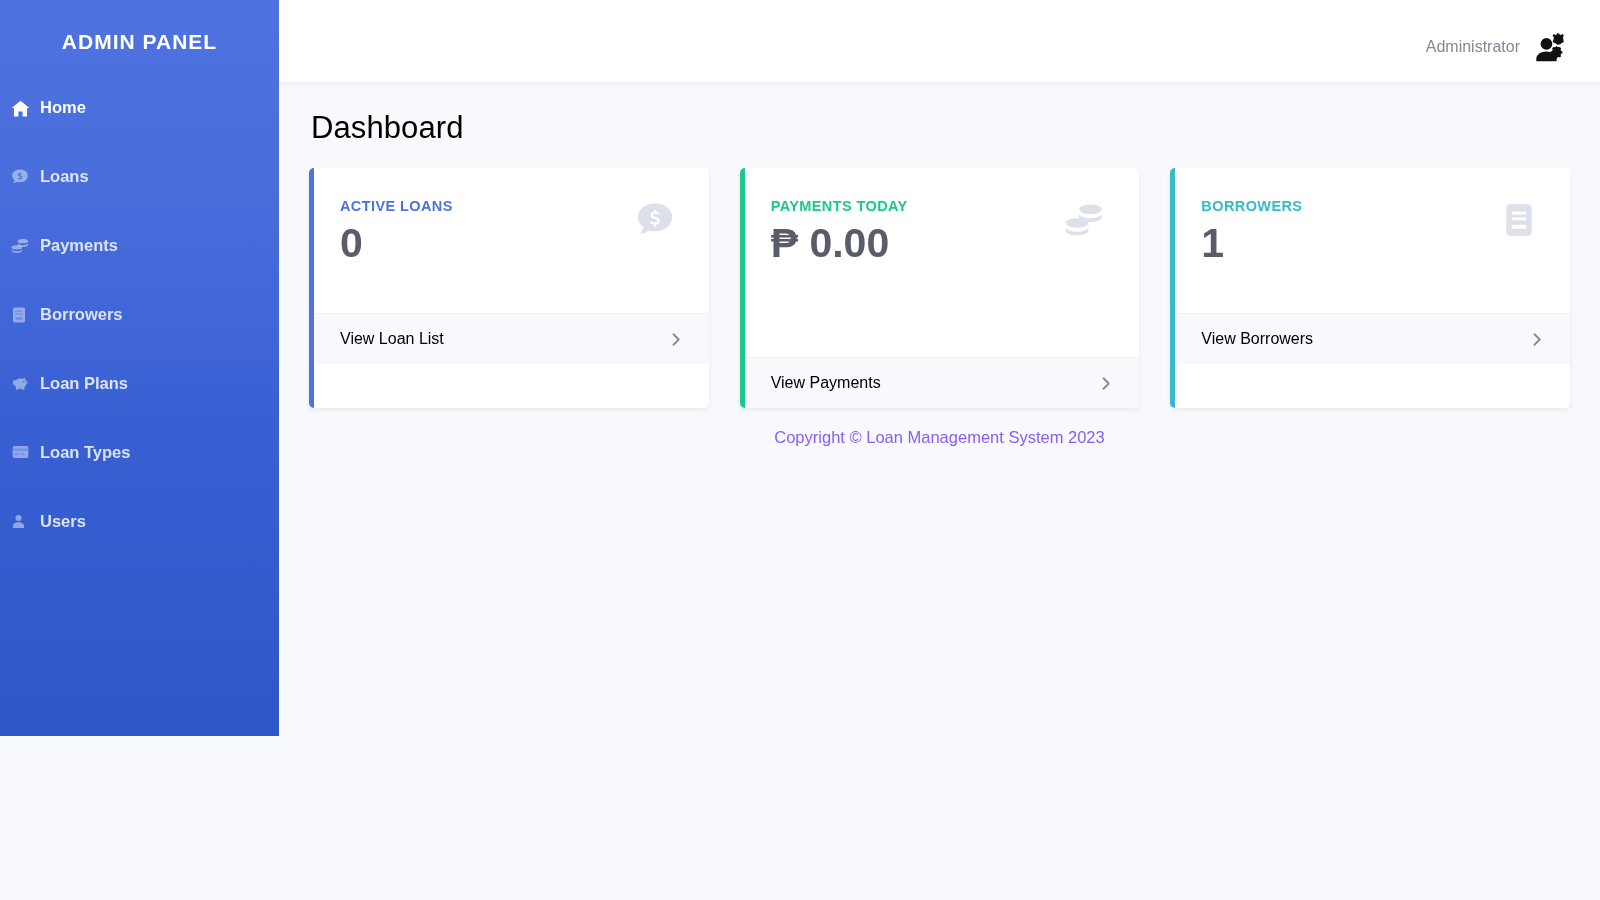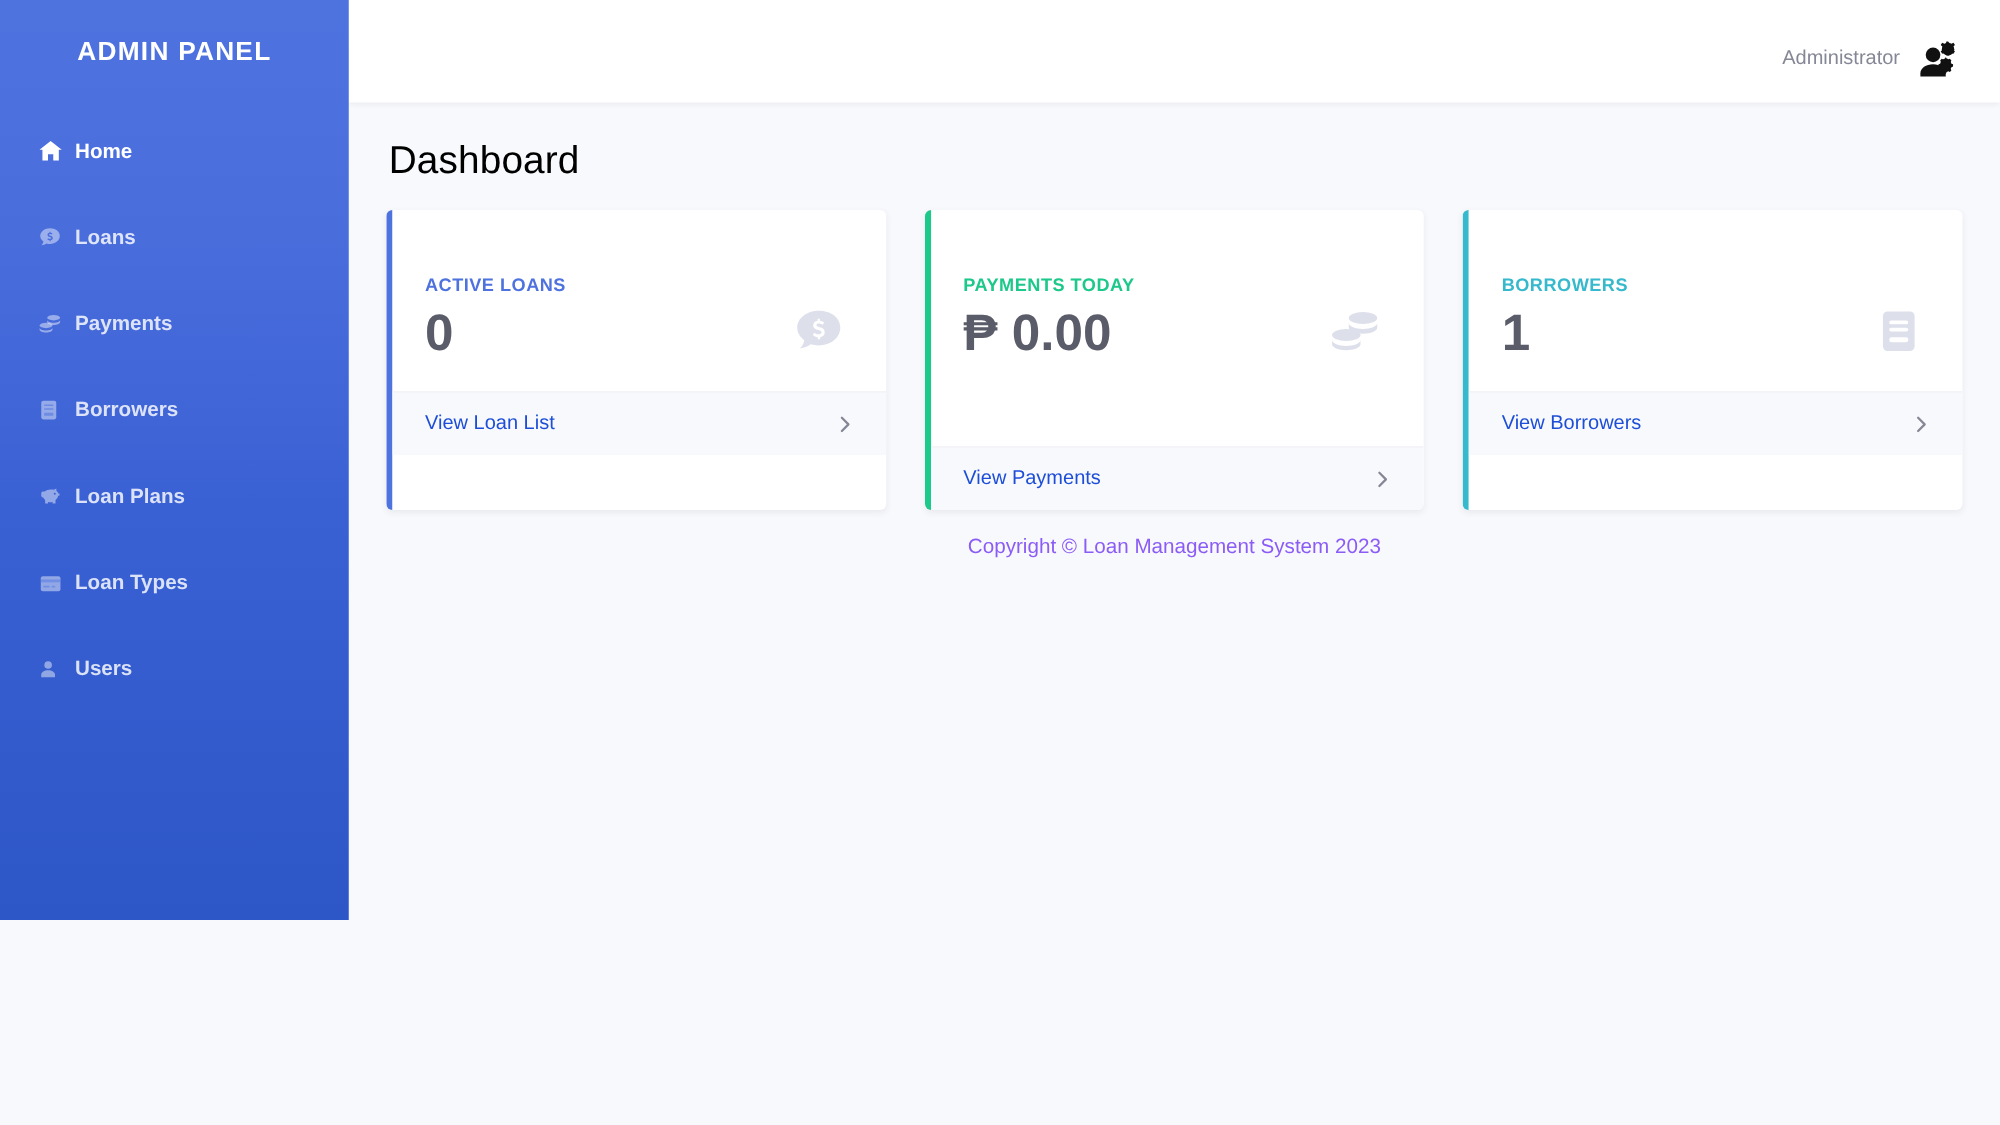--- a/index.html
+++ b/index.html
@@ -43,24 +43,24 @@
   }
 
   .nav {
     display: flex;
     flex-direction: column;
     padding-top: 14px;
   }
 
   .nav-item {
     display: flex;
-    align-items: flex-end;
+    align-items: flex-start;
     height: 33px;
     margin-bottom: 36px;
-    padding-left: 30px;
+    padding-left: 10px;
     cursor: pointer;
     text-decoration: none;
   }
 
   .nav-icon {
     width: 30px;
     flex: 0 0 30px;
     display: flex;
     align-items: center;
     justify-content: flex-start;
@@ -152,21 +152,21 @@
     position: relative;
     border-left-width: 5px;
     border-left-style: solid;
     display: flex;
     flex-direction: column;
   }
 
   .card-body {
     padding: 30px 26px 26px 26px;
     display: flex;
-    align-items: flex-end;
+    align-items: flex-start;
     justify-content: space-between;
     min-height: 145px;
   }
 
   .card-text {
     display: flex;
     flex-direction: column;
     gap: 9px;
   }
 
@@ -197,21 +197,21 @@
     border-top: 1px solid #f1f2f6;
     padding: 16px 26px 16px 26px;
     display: flex;
     align-items: center;
     justify-content: space-between;
     cursor: pointer;
   }
 
   .card-footer-link {
     font-size: 16px;
-    color: #1d4ed8;
+    color: #000000;
     text-decoration: none;
     white-space: nowrap;
   }
 
   .chev {
     color: #858796;
     display: flex;
     align-items: center;
   }
   .chev svg { display: block; }

